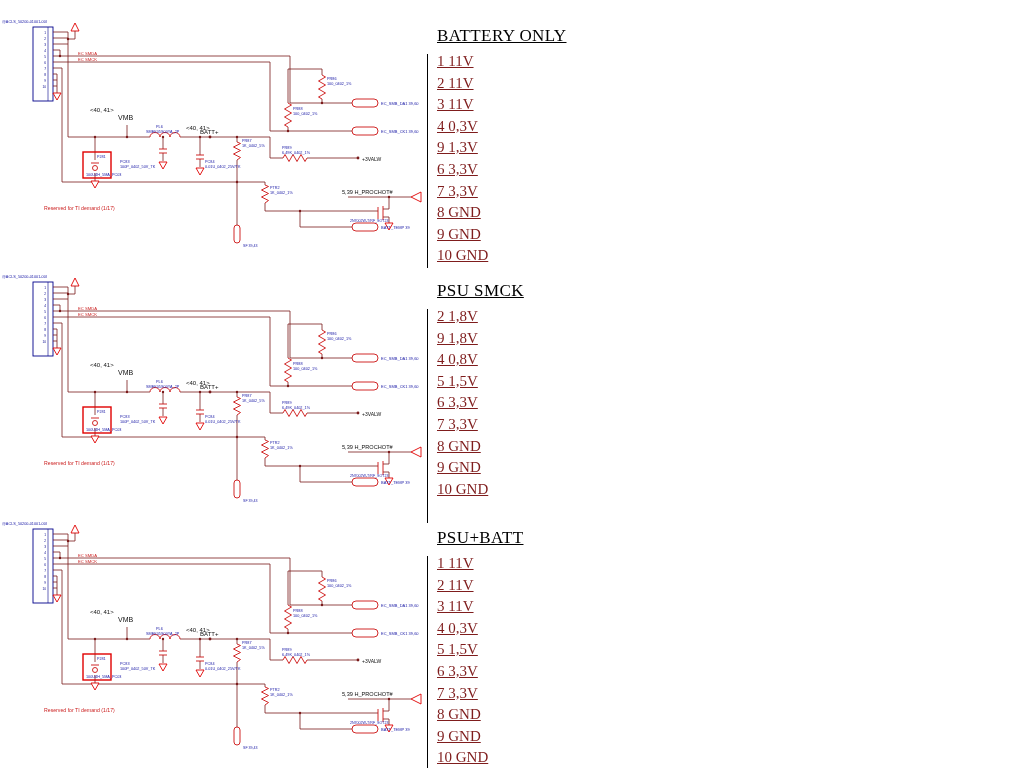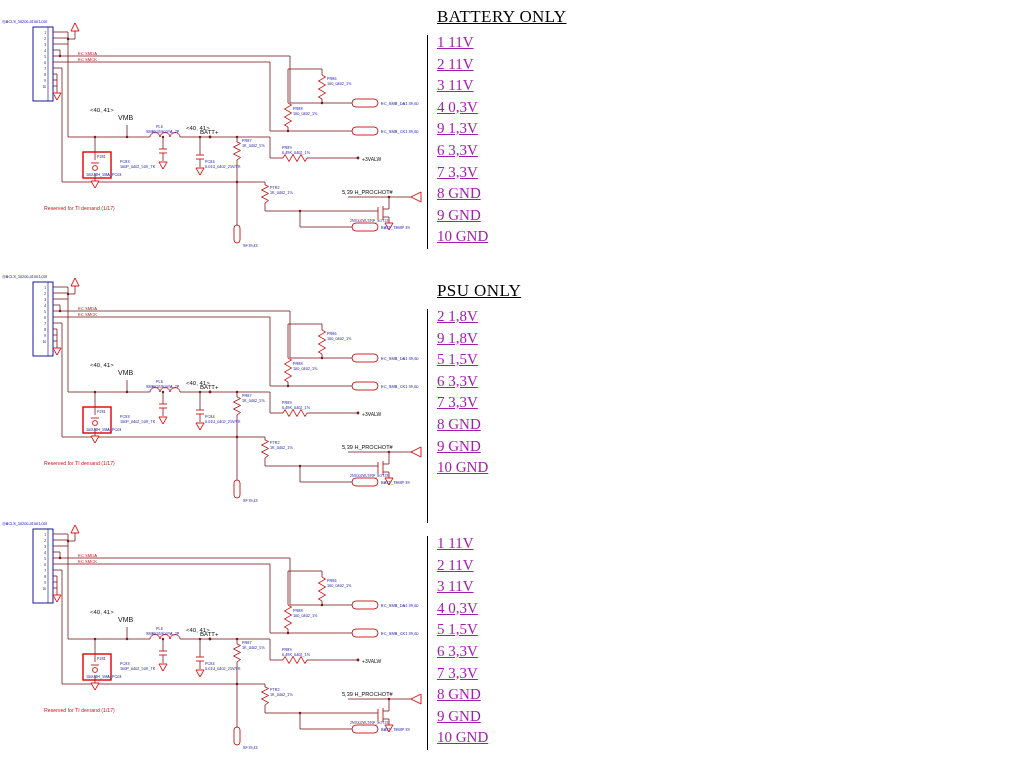--- a/index.html
+++ b/index.html
@@ -6,21 +6,21 @@
   body{width:1024px;height:768px;position:relative;overflow:hidden;
        font-family:"Liberation Sans",sans-serif;}
   .schem{position:absolute;left:0;}
   .panel{position:absolute;left:437px;width:170px;}
   .ptitle{font-family:"Liberation Serif",serif;font-size:17px;color:#000;
           text-decoration:underline;letter-spacing:.4px;white-space:nowrap;}
   .plist{margin-top:5px;position:relative;}
   .sep{position:absolute;left:-10px;top:3px;height:214px;width:0;
        border-left:1.5px solid #000;}
   .mi{font-family:"Liberation Serif",serif;font-size:15px;line-height:21.6px;
-      color:#a21caf;text-decoration:underline;white-space:nowrap;}
+      color:#7f1d1d;text-decoration:underline;white-space:nowrap;}
   svg text{font-family:"Liberation Sans",sans-serif;}
   .wire{stroke:#7a1a1a;stroke-width:.8;fill:none;}
   .comp{stroke:#cc1111;stroke-width:.9;fill:none;}
   .gnd{stroke:#e00000;stroke-width:.9;fill:#ffffff;}
   .jdot{fill:#7a1a1a;}
   .lblue{fill:#1a1aa6;}
   .lred{fill:#cc2222;}
   .lblk{fill:#111111;}
 </style>
 </head>
@@ -172,53 +172,55 @@
 <svg class="schem" style="top:15px" width="430" height="250" viewBox="0 0 430 250">
   <use href="#schem" width="430" height="252"></use>
 </svg>
 <svg class="schem" style="top:270px" width="430" height="250" viewBox="0 0 430 250">
   <use href="#schem" width="430" height="252"></use>
 </svg>
 <svg class="schem" style="top:517px" width="430" height="250" viewBox="0 0 430 250">
   <use href="#schem" width="430" height="252"></use>
 </svg>
 
-<div class="panel" style="top:7px">
+<div class="panel" style="top:26px">
   <div class="ptitle">BATTERY ONLY</div>
   <div class="plist">
     <div class="sep"></div>
     <div class="mi">1 11V</div>
     <div class="mi">2 11V</div>
     <div class="mi">3 11V</div>
     <div class="mi">4 0,3V</div>
     <div class="mi">9 1,3V</div>
     <div class="mi">6 3,3V</div>
     <div class="mi">7 3,3V</div>
     <div class="mi">8 GND</div>
     <div class="mi">9 GND</div>
     <div class="mi">10 GND</div>
   </div>
 </div>
 
 <div class="panel" style="top:281px">
-  <div class="ptitle">PSU ONLY</div>
+  <div class="ptitle">PSU SMCK</div>
   <div class="plist">
     <div class="sep"></div>
     <div class="mi">2 1,8V</div>
     <div class="mi">9 1,8V</div>
+    <div class="mi">4 0,8V</div>
     <div class="mi">5 1,5V</div>
     <div class="mi">6 3,3V</div>
     <div class="mi">7 3,3V</div>
     <div class="mi">8 GND</div>
     <div class="mi">9 GND</div>
     <div class="mi">10 GND</div>
   </div>
 </div>
 
 <div class="panel" style="top:528px">
+  <div class="ptitle">PSU+BATT</div>
   <div class="plist">
     <div class="sep"></div>
     <div class="mi">1 11V</div>
     <div class="mi">2 11V</div>
     <div class="mi">3 11V</div>
     <div class="mi">4 0,3V</div>
     <div class="mi">5 1,5V</div>
     <div class="mi">6 3,3V</div>
     <div class="mi">7 3,3V</div>
     <div class="mi">8 GND</div>

